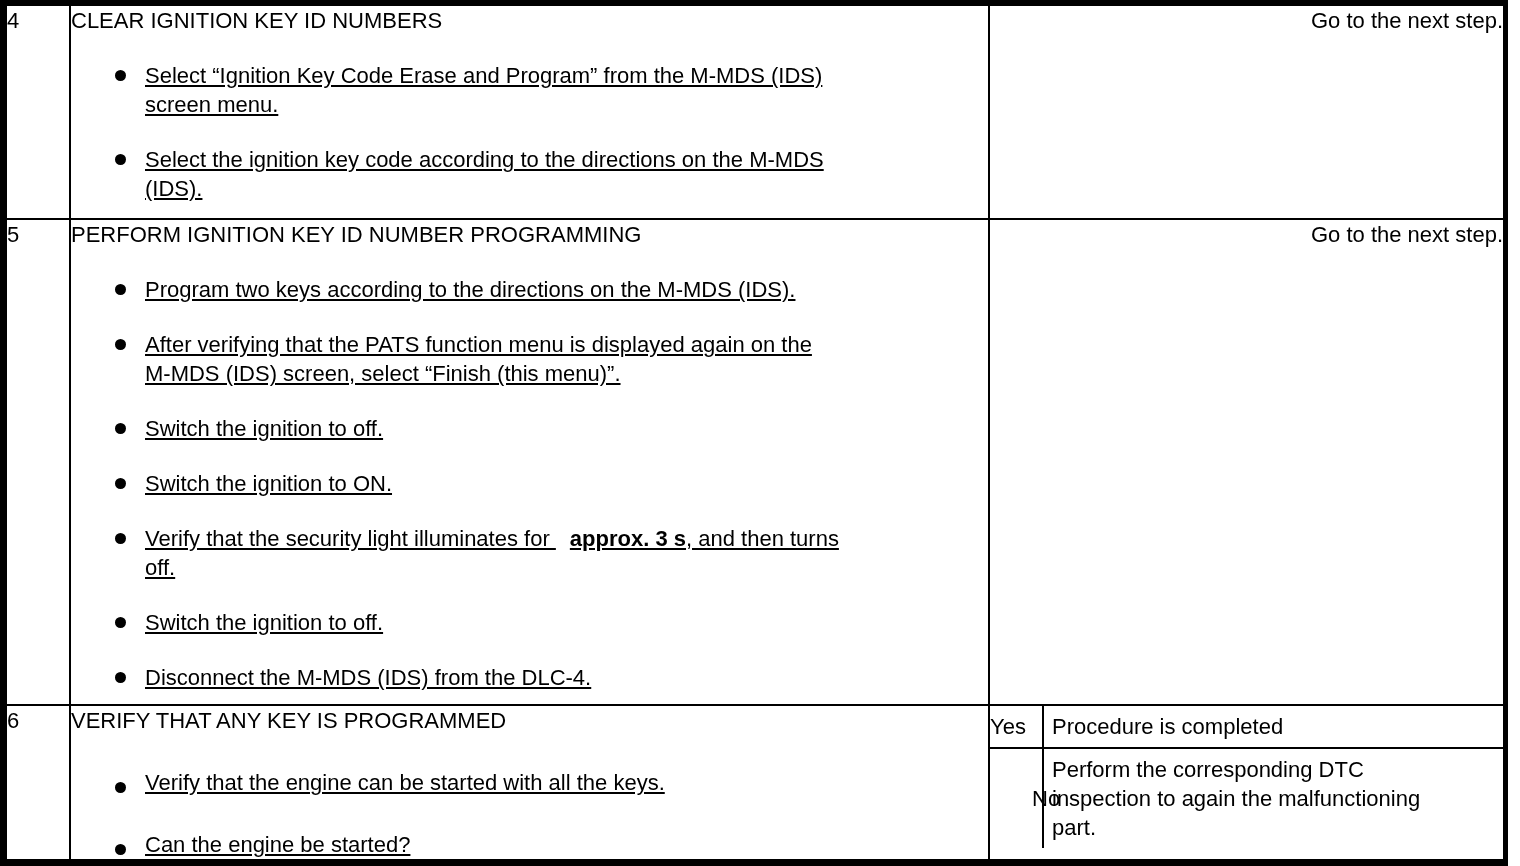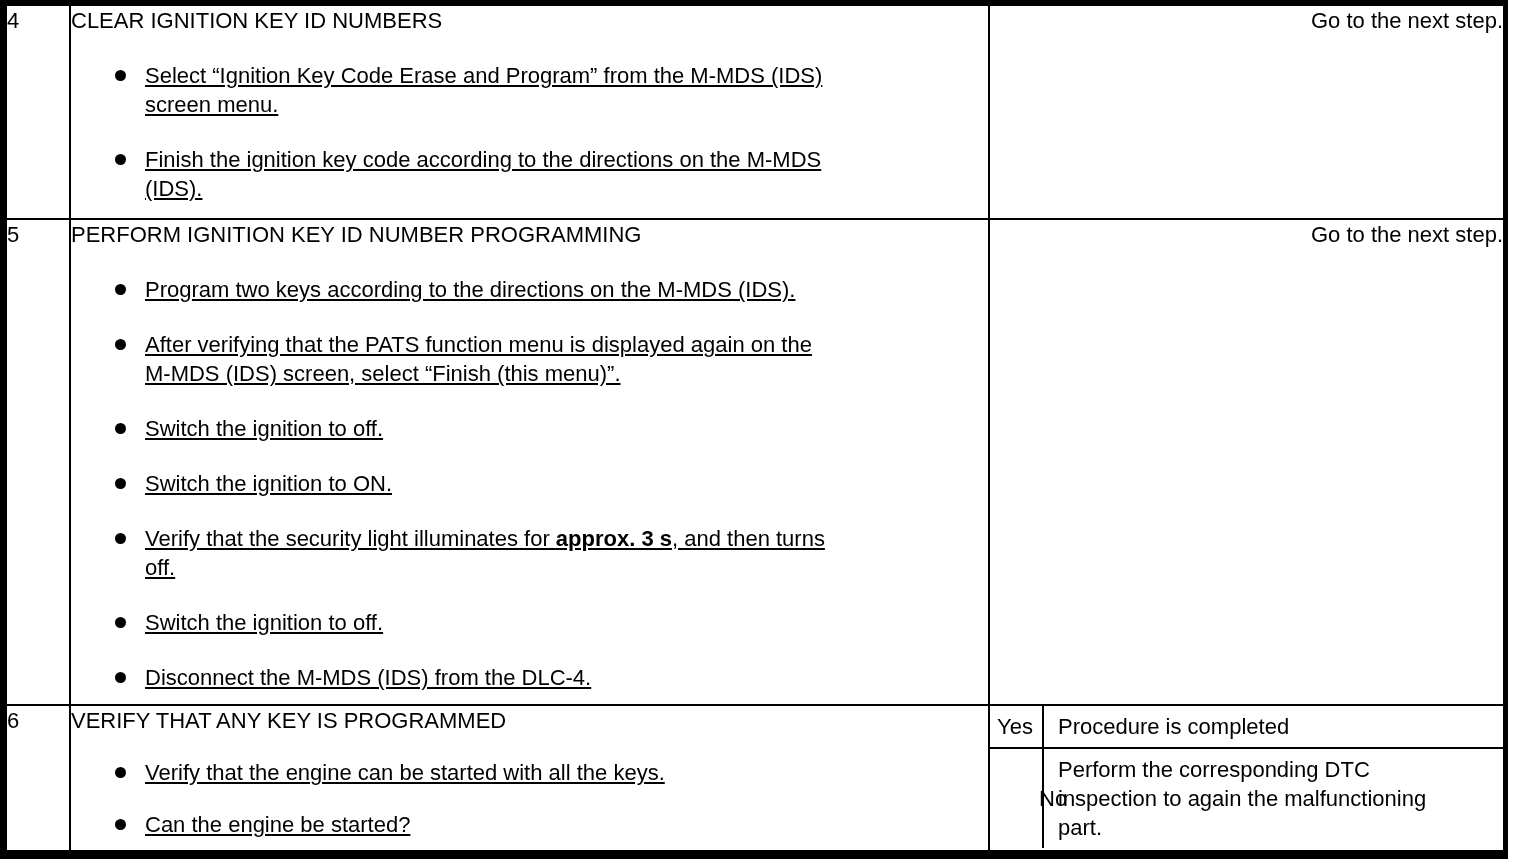--- a/index.html
+++ b/index.html
@@ -59,60 +59,59 @@
   .action-title {
     font-weight: normal;
     margin: 0;
   }
   .bullet {
     display: flex;
     margin-left: 44px;
     margin-top: 26px;
     text-decoration: underline;
   }
-  tr.row-6 .bullet { margin-top: 23px; }
+  tr.row-6 .bullet { margin-top: 33px; align-items: center; }
   .dot {
     width: 11px;
     height: 11px;
     border-radius: 50%;
     background: #000000;
     flex-shrink: 0;
     margin-top: 9px;
     margin-right: 19px;
   }
   .bullet-text {
     white-space: pre-line;
   }
-  .bullet-text b { font-weight: bold; }
+  .bullet-text b { font-weight: bold; margin-left: 14px; }
 
   td.result-cell {
     vertical-align: middle;
     padding: 4px 8px 4px 8px;
     text-align: right;
   }
   td.result-split-cell {
     vertical-align: top;
     padding: 0;
   }
   .split-results {
     display: grid;
     grid-template-columns: 54px 1fr;
     grid-template-rows: 43px 1fr;
     height: 142px;
   }
   .answer-cell {
     display: flex;
     align-items: center;
-    padding-left: 7px;
     border-right: 2px solid #000000;
   }
   .answer-text-cell {
     display: flex;
     align-items: center;
-    padding-left: 14px;
+    padding-left: 8px;
     padding-right: 6px;
     white-space: pre-line;
   }
   .yes-label   { border-right: 2px solid #000000; border-bottom: 2px solid #000000; }
   .yes-text    { border-bottom: 2px solid #000000; }
   .no-label    { border-right: 2px solid #000000; margin-left: 42px; }
 </style>
 </head>
 <body>
 
@@ -130,21 +129,21 @@
         <td class="step-cell"><span>4</span></td>
         <td class="action-cell">
           <div class="action-title">CLEAR IGNITION KEY ID NUMBERS</div>
           <div class="bullet">
                 <span class="dot"></span>
                 <span class="bullet-text">Select “Ignition Key Code Erase and Program” from the M-MDS (IDS)
 screen menu.</span>
               </div>
           <div class="bullet">
                 <span class="dot"></span>
-                <span class="bullet-text">Finish the ignition key code according to the directions on the M-MDS
+                <span class="bullet-text">Select the ignition key code according to the directions on the M-MDS
 (IDS).</span>
               </div>
         </td>
         <td class="result-cell"><span>Go to the next step.</span></td>
       </tr>
 
       <tr class="row-5">
         <td class="step-cell"><span>5</span></td>
         <td class="action-cell">
           <div class="action-title">PERFORM IGNITION KEY ID NUMBER PROGRAMMING</div>

